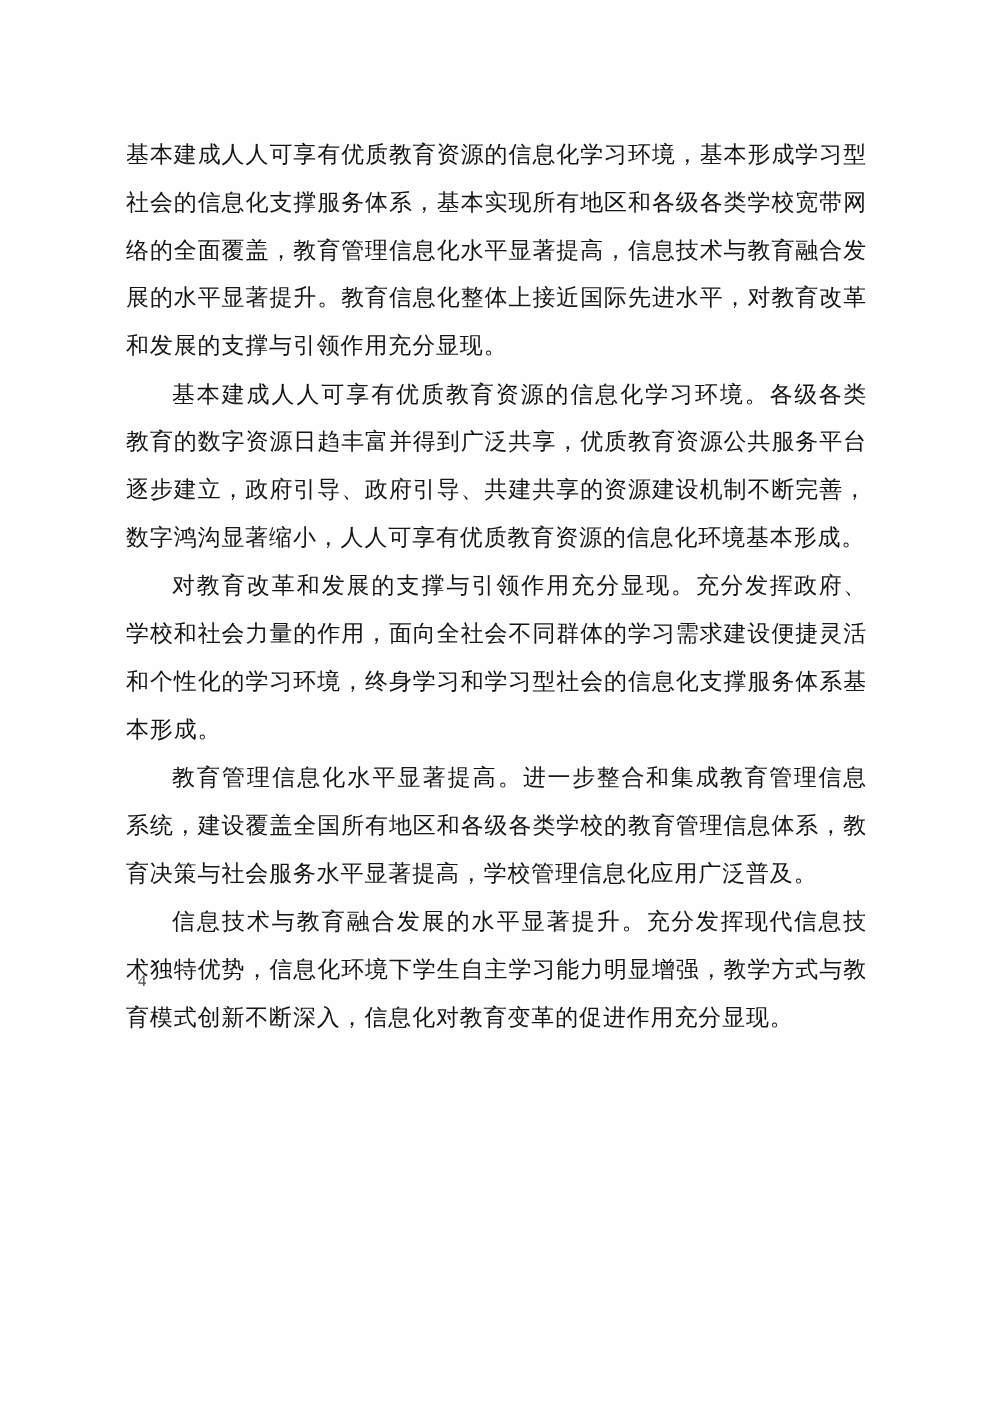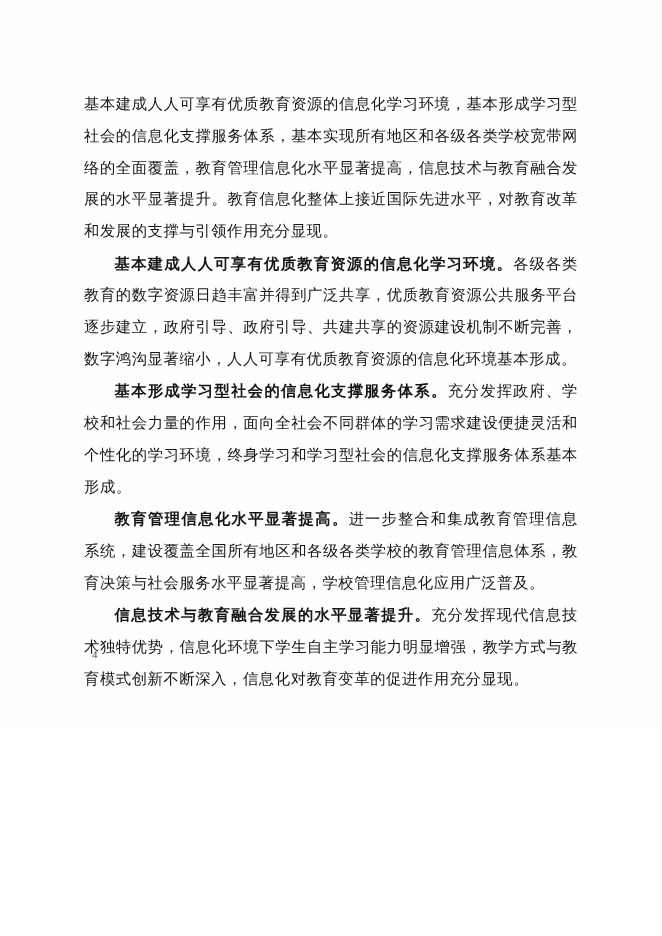--- a/index.html
+++ b/index.html
@@ -31,21 +31,21 @@
     color: #151515;
   }
   .para {
     margin: 0 0 0.5px 0;
     text-indent: 2em;
   }
   .para.first {
     text-indent: 0;
   }
   .lead {
-    font-weight: bold;
+    font-weight: normal;
     letter-spacing: 0.9px;
   }
   .page-number {
     position: absolute;
     left: 92px;
     bottom: 72px;
     font-size: 11px;
     color: #4a4a4a;
     font-family: "Liberation Serif", "DejaVu Serif", serif;
   }
@@ -58,21 +58,21 @@
 
     <p class="para first">
       <span>基本建成人人可享有优质教育资源的信息化学习环境，基本形成学习型社会的信息化支撑服务体系，基本实现所有地区和各级各类学校宽带网络的全面覆盖，教育管理信息化水平显著提高，信息技术与教育融合发展的水平显著提升。教育信息化整体上接近国际先进水平，对教育改革和发展的支撑与引领作用充分显现。</span>
     </p>
 
     <p class="para">
       <span class="lead">基本建成人人可享有优质教育资源的信息化学习环境。</span><span>各级各类教育的数字资源日趋丰富并得到广泛共享，优质教育资源公共服务平台逐步建立，政府引导、政府引导、共建共享的资源建设机制不断完善，数字鸿沟显著缩小，人人可享有优质教育资源的信息化环境基本形成。</span>
     </p>
 
     <p class="para">
-      <span class="lead">基本形成学习型社会的信息化支撑服务体系。</span><span>充分发挥政府、学校和社会力量的作用，面向全社会不同群体的学习需求建设便捷灵活和个性化的学习环境，终身学习和学习型社会的信息化支撑服务体系基本形成。</span>
+      <span class="lead">对教育改革和发展的支撑与引领作用充分显现。</span><span>充分发挥政府、学校和社会力量的作用，面向全社会不同群体的学习需求建设便捷灵活和个性化的学习环境，终身学习和学习型社会的信息化支撑服务体系基本形成。</span>
     </p>
 
 
     <p class="para">
       <span class="lead">教育管理信息化水平显著提高。</span><span>进一步整合和集成教育管理信息系统，建设覆盖全国所有地区和各级各类学校的教育管理信息体系，教育决策与社会服务水平显著提高，学校管理信息化应用广泛普及。</span>
     </p>
 
     <p class="para">
       <span class="lead">信息技术与教育融合发展的水平显著提升。</span><span>充分发挥现代信息技术独特优势，信息化环境下学生自主学习能力明显增强，教学方式与教育模式创新不断深入，信息化对教育变革的促进作用充分显现。</span>
     </p>

